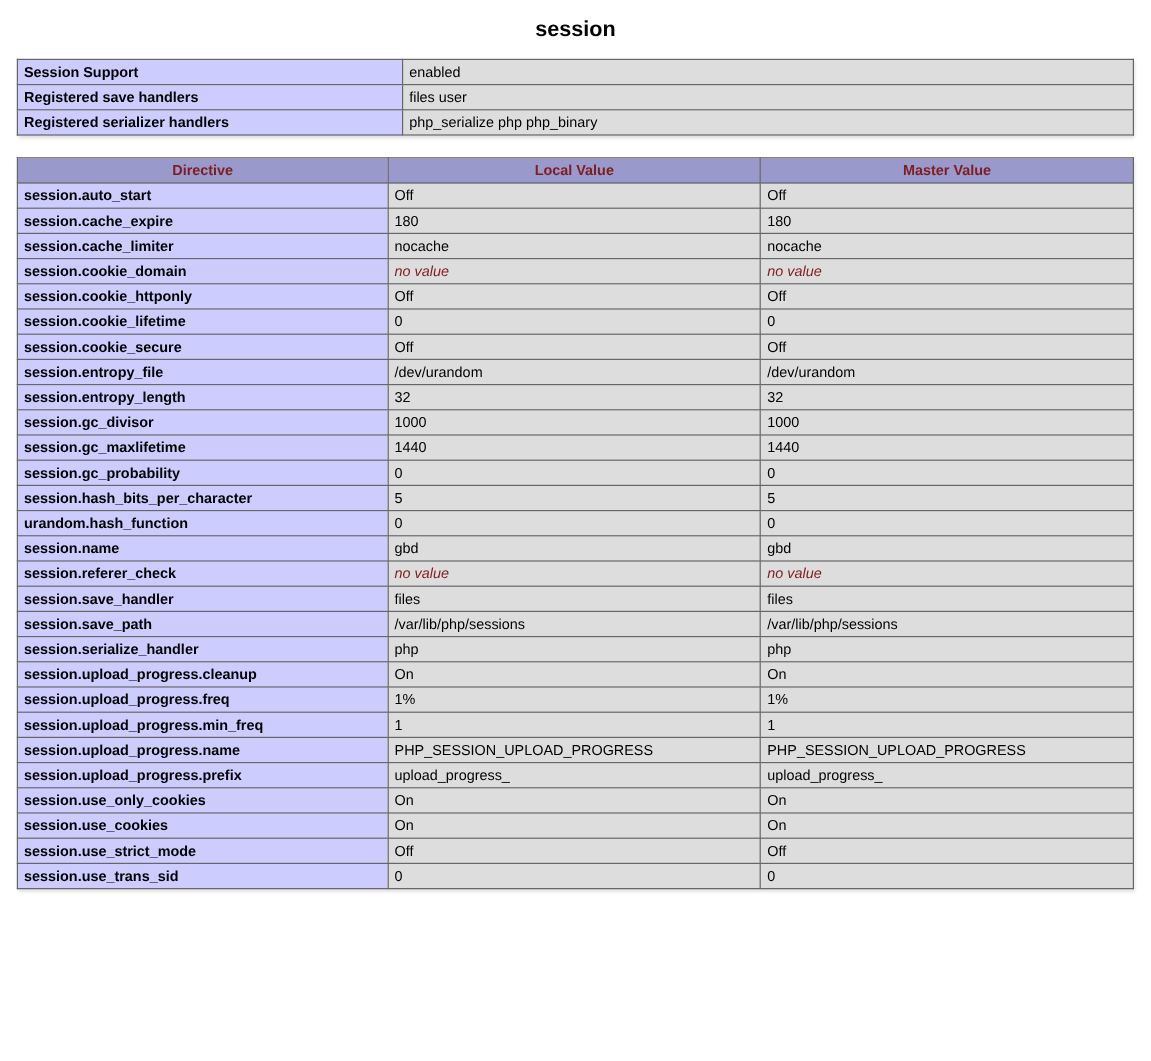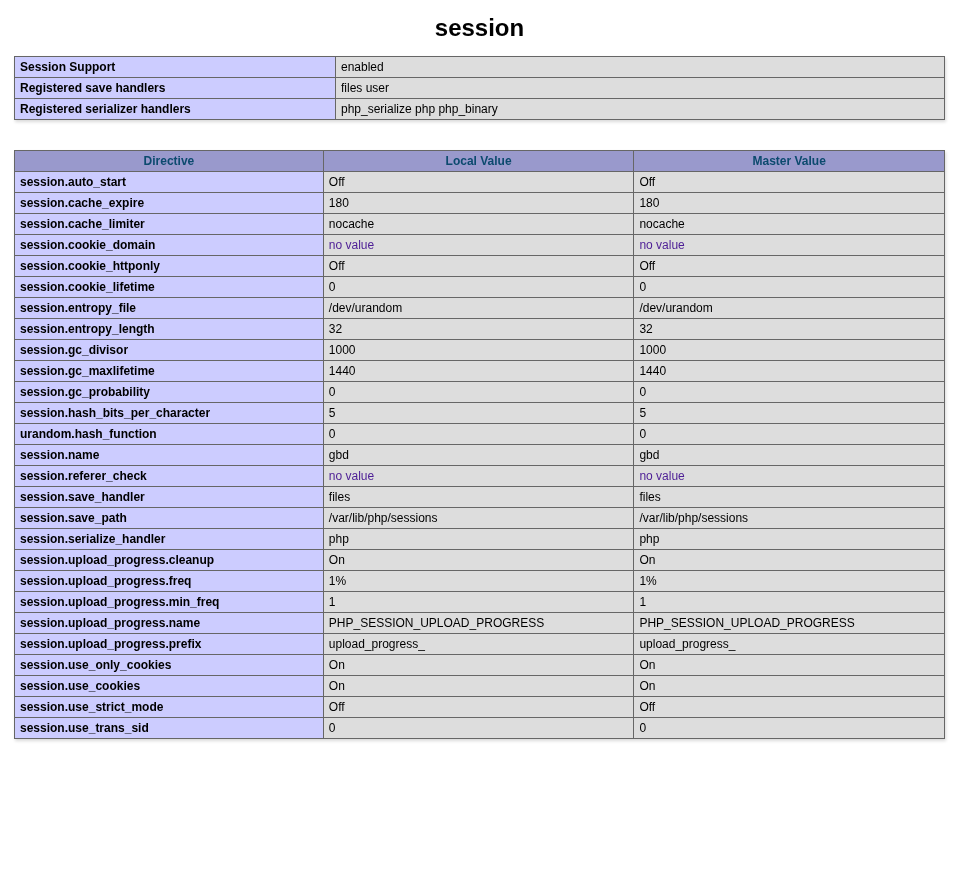--- a/index.html
+++ b/index.html
@@ -5,55 +5,56 @@
   body {
     background: #ffffff;
     font-family: sans-serif;
     font-size: 12px;
     margin: 0;
     padding: 10px 14px;
     width: 931px;
   }
   h2.section-title {
     text-align: center;
-    font-size: 24px;
+    font-size: 18px;
     font-weight: bold;
     color: #000;
     margin: 4px 0 14px 0;
   }
   table {
     border-collapse: collapse;
     width: 100%;
     box-shadow: 1px 2px 3px rgba(0,0,0,0.15);
-    margin-bottom: 30px;
+    margin-bottom: 18px;
   }
   th, td {
     border: 1px solid #666;
     padding: 3px 5px;
     text-align: left;
     vertical-align: baseline;
   }
   th.header {
     background: #9999cc;
     font-weight: bold;
-    color: #0c4a6e;
+    color: #7f1d1d;
     text-align: center;
   }
   td.e {
     background: #ccccff;
     font-weight: bold;
     color: #000;
     width: 310px;
   }
   td.v {
     background: #dddddd;
     color: #000;
   }
   td.v .novalue {
-    color: #4c1d95;
+    color: #7f1d1d;
+    font-style: italic;
   }
   .info-table td.v { width: auto; }
   .dir-table td.v { width: 310px; }
 </style>
 </head>
 <body>
 
 <h2 class="section-title">session</h2>
 
 <table class="info-table">
@@ -106,20 +107,25 @@
         <td class="e">session.cookie_httponly</td>
         <td class="v">Off</td>
         <td class="v">Off</td>
       </tr>
       <tr>
         <td class="e">session.cookie_lifetime</td>
         <td class="v">0</td>
         <td class="v">0</td>
       </tr>
       <tr>
+        <td class="e">session.cookie_secure</td>
+        <td class="v">Off</td>
+        <td class="v">Off</td>
+      </tr>
+      <tr>
         <td class="e">session.entropy_file</td>
         <td class="v">/dev/urandom</td>
         <td class="v">/dev/urandom</td>
       </tr>
       <tr>
         <td class="e">session.entropy_length</td>
         <td class="v">32</td>
         <td class="v">32</td>
       </tr>
       <tr>

